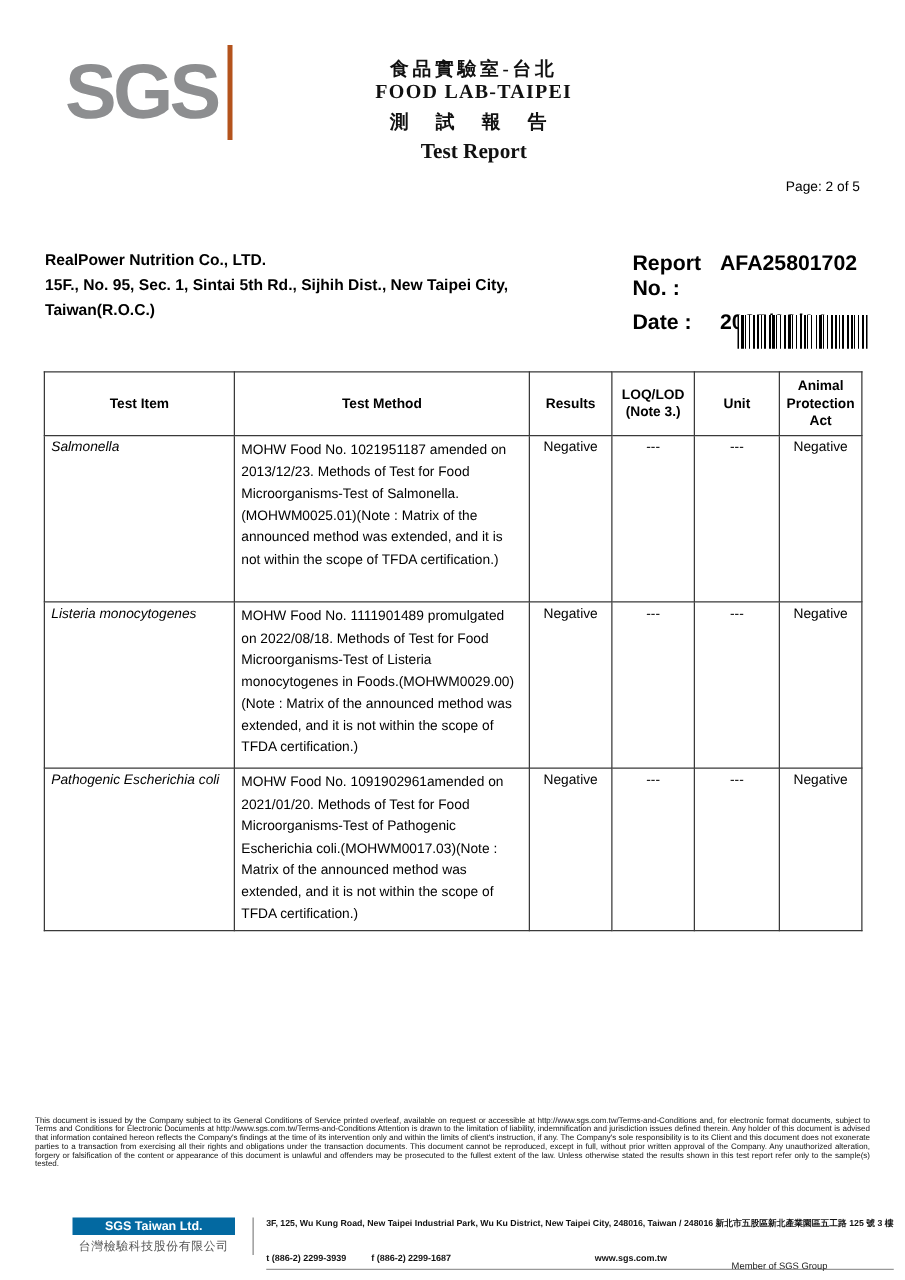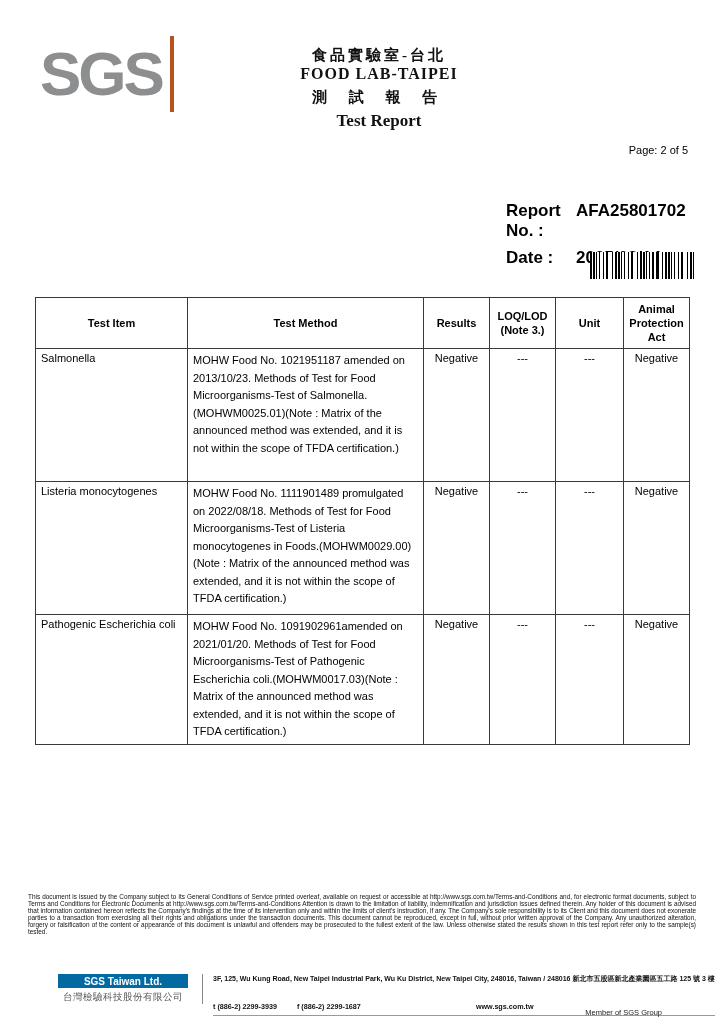--- a/index.html
+++ b/index.html
@@ -3,21 +3,21 @@
 <meta charset="utf-8">
 <style>
   html,body { margin:0; padding:0; background:#e8e8e8; }
   .page {
     position:relative; width:724px; height:1024px; margin:0 auto;
     background:#ffffff; font-family:"Liberation Sans", sans-serif; color:#000;
     overflow:hidden;
   }
 
   
-  .logo-block { position:absolute; left:40px; top:36px; display:flex; align-items:center; }
+  .logo-block { position:absolute; left:52px; top:36px; display:flex; align-items:center; }
   .sgs-logo { font-size:62px; font-weight:bold; color:#8d8e90; letter-spacing:-3px; line-height:76px; }
   .logo-bar { width:4px; height:76px; background:#b4531c; margin-left:8px; }
 
   .titles { position:absolute; left:0; right:0; top:46px; text-align:center;
             font-family:"Liberation Serif", serif; color:#111;padding-left:34px; }
   .t-zh { font-size:15px; font-weight:bold; letter-spacing:3px; }
   .t-en { font-size:16px; font-weight:bold; letter-spacing:1px; margin-top:0; }
   .r-zh { font-size:15px; font-weight:bold; letter-spacing:9px; margin-top:5px; }
   .r-en { font-size:17px; font-weight:bold; margin-top:4px; }
 
@@ -36,21 +36,21 @@
       #000 3px,#000 5px,#fff 5px,#fff 6px,
       #000 6px,#000 6.8px,#fff 6.8px,#fff 9px,
       #000 9px,#000 10px,#fff 10px,#fff 12.5px); }
 
   
   .report-table { position:absolute; left:35px; top:297px; width:654px;
     border-collapse:collapse; table-layout:fixed; font-size:11px; }
   .report-table th, .report-table td { border:1px solid #3a3a3a; padding:3px 5px; }
   .report-table th { font-weight:bold; text-align:center; vertical-align:middle;
     height:44px; line-height:1.3; }
-  .cell-item   { vertical-align:top; padding-top:5px; }
+  .cell-item   { font-style:italic; vertical-align:top; padding-top:5px; }
   .cell-method { vertical-align:top; line-height:17.5px; padding:4px 5px 4px 5px; }
   .cell-center { text-align:center; vertical-align:top; padding-top:5px; }
   .row-1 td { height:126px; }
   .row-2 td { height:126px; }
   .row-3 td { height:120px; }
 
   
   .legal { position:absolute; left:28px; width:668px; top:893px;
     font-size:6.4px; line-height:7px; text-align:justify; color:#111; }
 
@@ -80,20 +80,25 @@
 
   <div class="titles">
     <div class="t-zh">食品實驗室-台北</div>
     <div class="t-en">FOOD LAB-TAIPEI</div>
     <div class="r-zh">測 試 報 告</div>
     <div class="r-en">Test Report</div>
   </div>
 
   <div class="page-no">Page: 2 of 5</div>
 
+  <div class="client">
+    <div>RealPower Nutrition Co., LTD.</div>
+    <div>15F., No. 95, Sec. 1, Sintai 5th Rd., Sijhih Dist., New Taipei City,</div>
+    <div>Taiwan(R.O.C.)</div>
+  </div>
 
   <div class="report-info">
     <div class="ri-row">
       <span class="ri-label">Report No. :</span>
       <span class="ri-value">AFA25801702</span>
     </div>
     <div class="ri-row">
       <span class="ri-label">Date :</span>
       <span class="ri-value">2025/08/14</span>
     </div>
@@ -116,21 +121,21 @@
         <th>Test Method</th>
         <th>Results</th>
         <th>LOQ/LOD (Note 3.)</th>
         <th>Unit</th>
         <th>Animal Protection Act</th>
       </tr>
     </thead>
     <tbody>
       <tr class="row-1">
         <td class="cell-item">Salmonella</td>
-        <td class="cell-method">MOHW Food No. 1021951187 amended on 2013/10/23. Methods of Test for Food Microorganisms-Test of Salmonella.(MOHWM0025.01)(Note : Matrix of the announced method was extended, and it is not within the scope of TFDA certification.)</td>
+        <td class="cell-method">MOHW Food No. 1021951187 amended on 2013/12/23. Methods of Test for Food Microorganisms-Test of Salmonella.(MOHWM0025.01)(Note : Matrix of the announced method was extended, and it is not within the scope of TFDA certification.)</td>
         <td class="cell-center">Negative</td>
         <td class="cell-center">---</td>
         <td class="cell-center">---</td>
         <td class="cell-center">Negative</td>
       </tr>
       <tr class="row-2">
         <td class="cell-item">Listeria monocytogenes</td>
         <td class="cell-method">MOHW Food No. 1111901489 promulgated on 2022/08/18. Methods of Test for Food Microorganisms-Test of Listeria monocytogenes in Foods.(MOHWM0029.00)(Note : Matrix of the announced method was extended, and it is not within the scope of TFDA certification.)</td>
         <td class="cell-center">Negative</td>
         <td class="cell-center">---</td>

